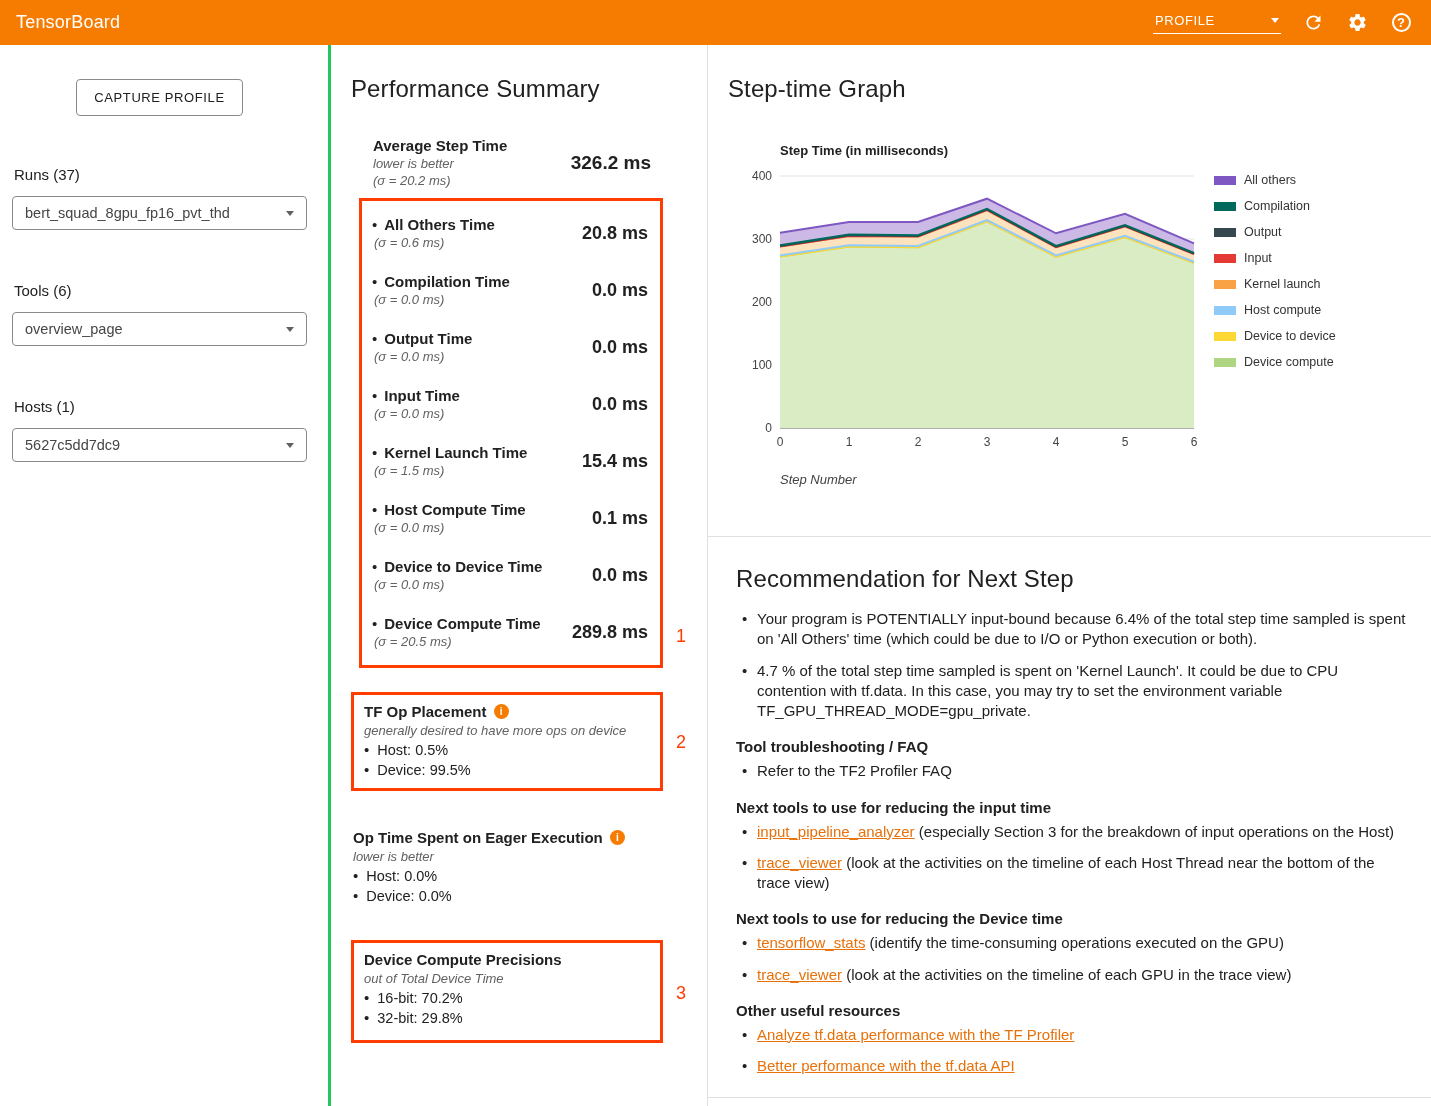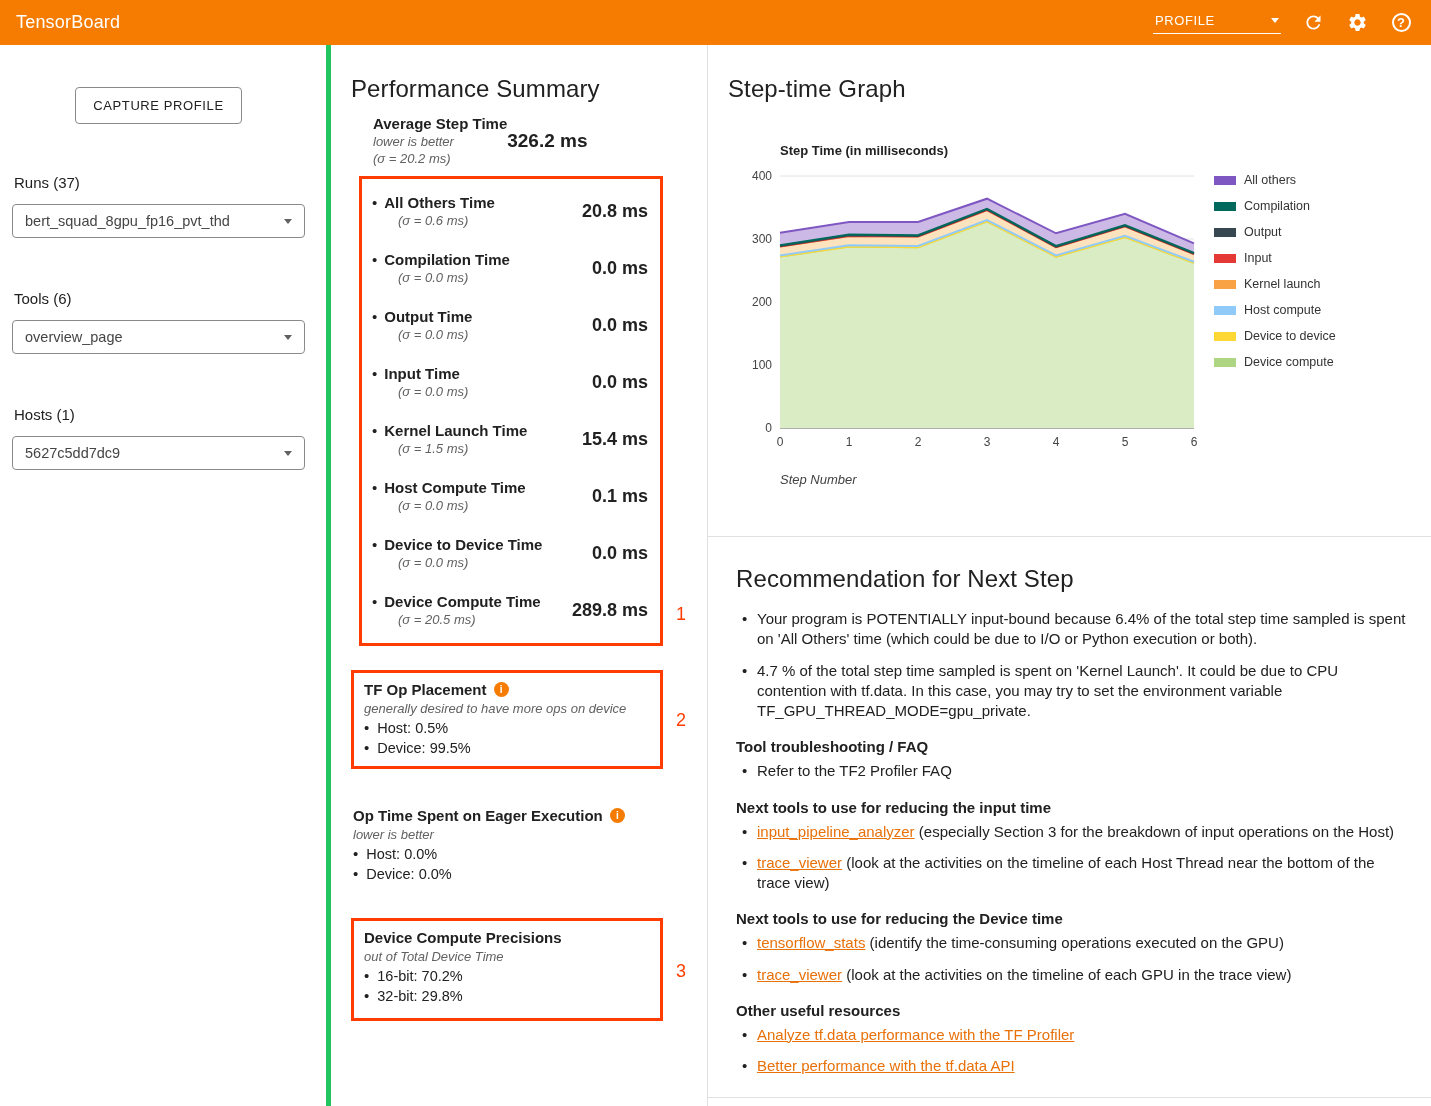--- a/index.html
+++ b/index.html
@@ -12,47 +12,47 @@
   .app-title { color:#fff; font-size:18px; font-weight:500; letter-spacing:.2px; }
   .header-right { display:flex; align-items:center; gap:20px; }
   .dash-select { display:flex; align-items:center; justify-content:space-between; width:128px; border-bottom:1px solid #fff; padding:2px 2px 5px 2px; color:#fff; font-size:13px; letter-spacing:.6px; cursor:pointer; }
   .dash-caret { width:0; height:0; border-left:4px solid transparent; border-right:4px solid transparent; border-top:5px solid #fff; margin-left:8px; }
   .hicon { width:24px; height:24px; display:flex; align-items:center; justify-content:center; cursor:pointer; }
   .hicon svg { width:21px; height:21px; fill:#fff; }
   .help-circle { width:19px; height:19px; border:2px solid #fff; border-radius:50%; color:#fff; font-size:13px; font-weight:bold; display:flex; align-items:center; justify-content:center; }
 
   
   .body { flex:1; display:flex; overflow:hidden; }
-  .sidebar { width:331px; flex:0 0 331px; border-right:5px solid #22c55e; padding:12px 21px 0 12px; }
+  .sidebar { width:331px; flex:0 0 331px; border-right:3px solid #22c55e; padding:4px 21px 0 12px; }
   .capture-btn { display:block; margin:30px auto 0; padding:10px 17px; background:#fff; border:1px solid #8a8a8a; border-radius:4px; font-family:"Liberation Sans",sans-serif; font-size:13px; font-weight:500; letter-spacing:.6px; color:#212121; cursor:pointer; }
   .field { margin-top:50px; }
   .field + .field { margin-top:52px; }
   .field-label { font-size:15px; font-weight:500; color:#212121; margin:0 0 13px 2px; }
   .select { height:34px; border:1px solid #8a8a8a; border-radius:4px; display:flex; align-items:center; justify-content:space-between; padding:0 12px; font-size:14.5px; color:#454545; cursor:pointer; background:#fff; }
   .sel-caret { width:0; height:0; border-left:4px solid transparent; border-right:4px solid transparent; border-top:5px solid #616161; }
 
   
   .summary-col { width:377px; flex:0 0 377px; border-right:1px solid #e0e0e0; padding:30px 44px 12px 20px; overflow:hidden; }
   h1.section-title { font-size:24px; font-weight:400; color:#212121; letter-spacing:.1px; }
-  .avg-block { display:flex; align-items:center; margin:12px 12px 10px 22px; }
+  .avg-block { display:flex; align-items:center; justify-content:space-between; margin:34px 12px 10px 22px; }
   .m-label { font-size:15px; font-weight:700; color:#212121; }
   .m-note { font-size:13px; font-style:italic; color:#616161; margin-top:2px; }
   .m-value { font-size:18px; font-weight:700; color:#212121; white-space:nowrap; }
   .avg-block .m-value { font-size:19px; }
 
   .red-box { position:relative; border:3px solid #ff3d00; }
   .box1 { margin-left:8px; padding:4px 12px 4px 10px; }
   .box2 { margin-top:24px; padding:8px 12px 10px 10px; }
   .box3 { margin-top:36px; padding:8px 12px 14px 10px; }
   .annot { position:absolute; right:-26px; color:#ff3d00; font-size:18px; }
 
   .metric { display:flex; align-items:center; justify-content:space-between; padding:11px 0 12px 0; }
   .dot { font-size:15px; color:#212121; margin-right:7px; }
   .metric-label-row { display:flex; align-items:baseline; }
-  .metric .m-note { margin-left:26px; }
+  .metric .m-note { margin-left:2px; }
 
   .mini-title-row { display:flex; align-items:center; gap:7px; }
   .mini-title { font-size:15px; font-weight:700; color:#212121; }
   .info-icon { width:15px; height:15px; border-radius:50%; background:#f57c00; color:#fff; font-size:10px; font-weight:700; font-style:normal; display:inline-flex; align-items:center; justify-content:center; }
   .mini-note { font-size:13px; font-style:italic; color:#616161; margin:3px 0 2px 0; }
   .mini-item { font-size:14.5px; color:#212121; margin-top:3px; display:flex; align-items:baseline; }
   .mini-item .dot { margin-right:8px; }
   .plain-block { margin:38px 0 0 2px; }
 
   

